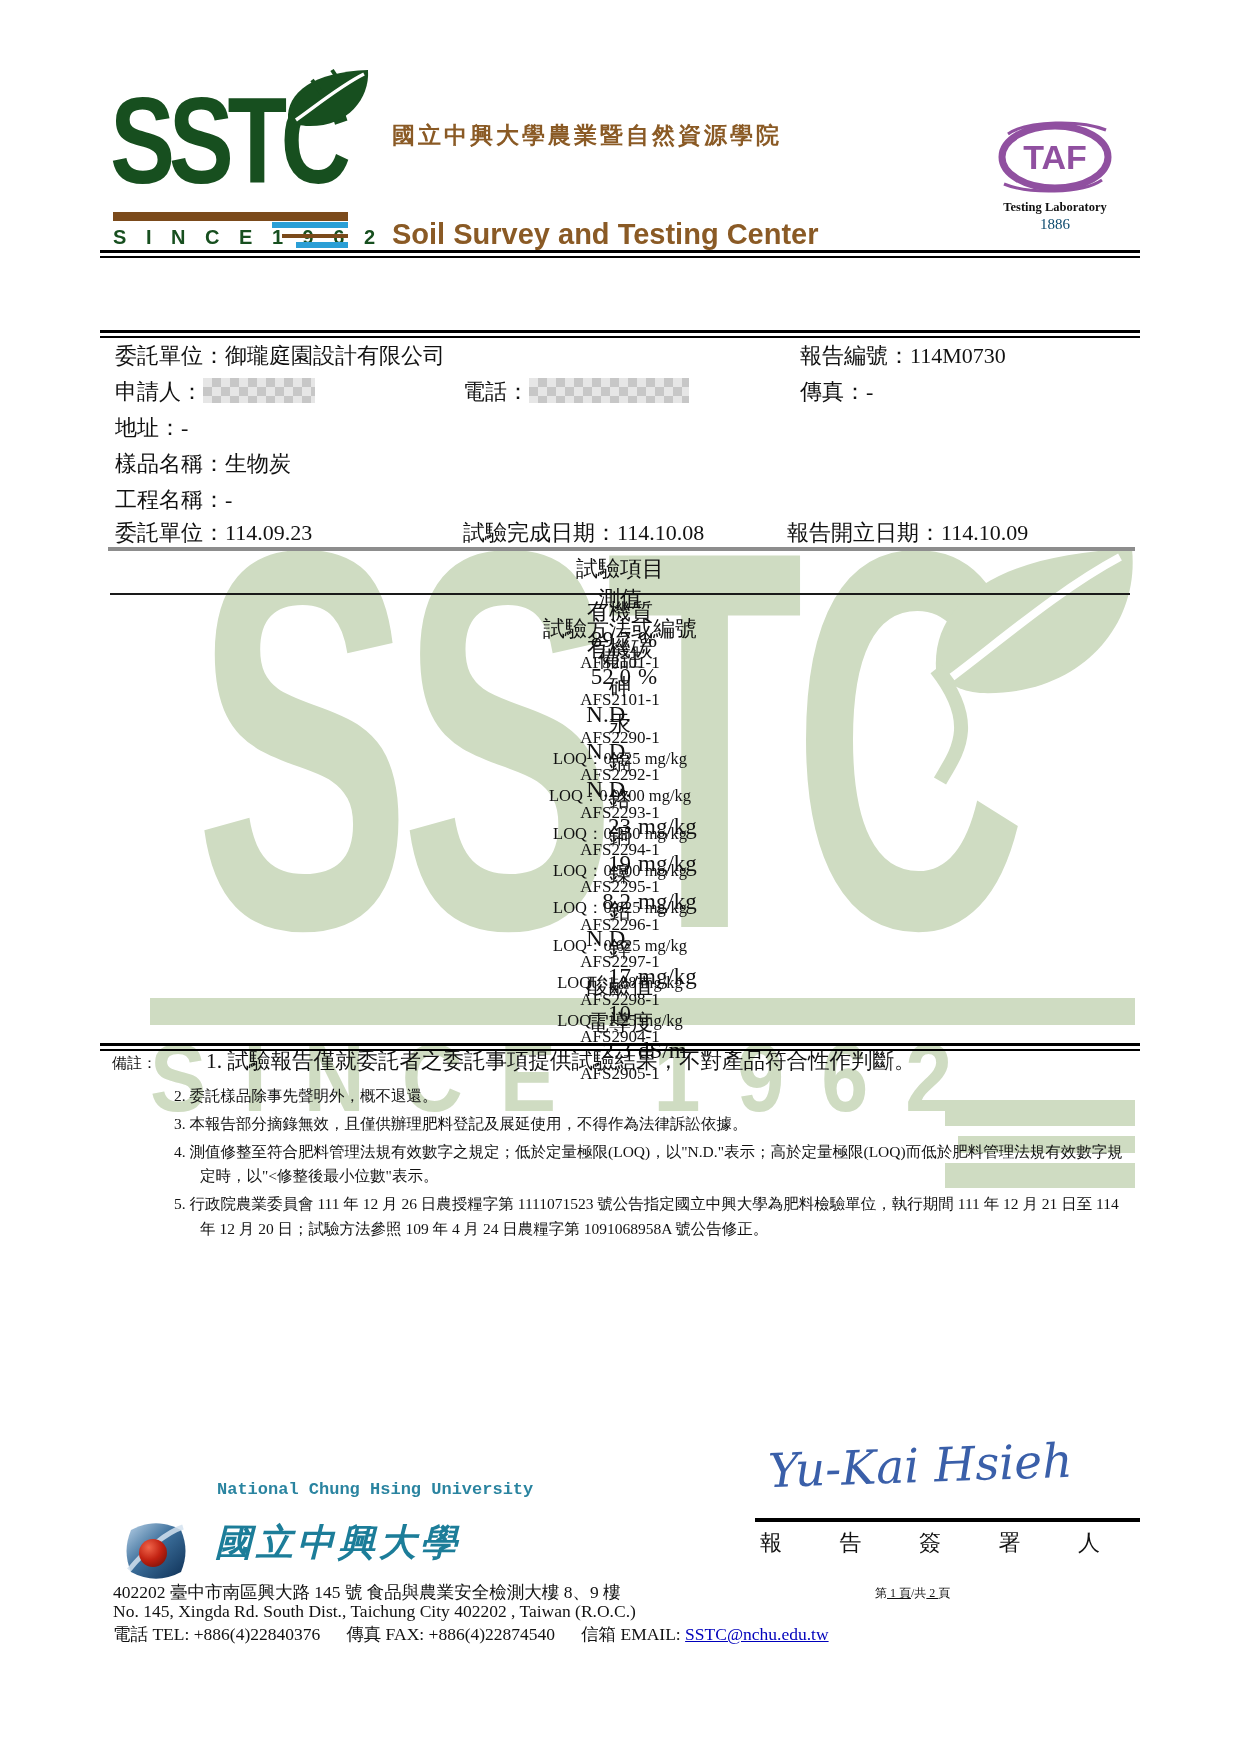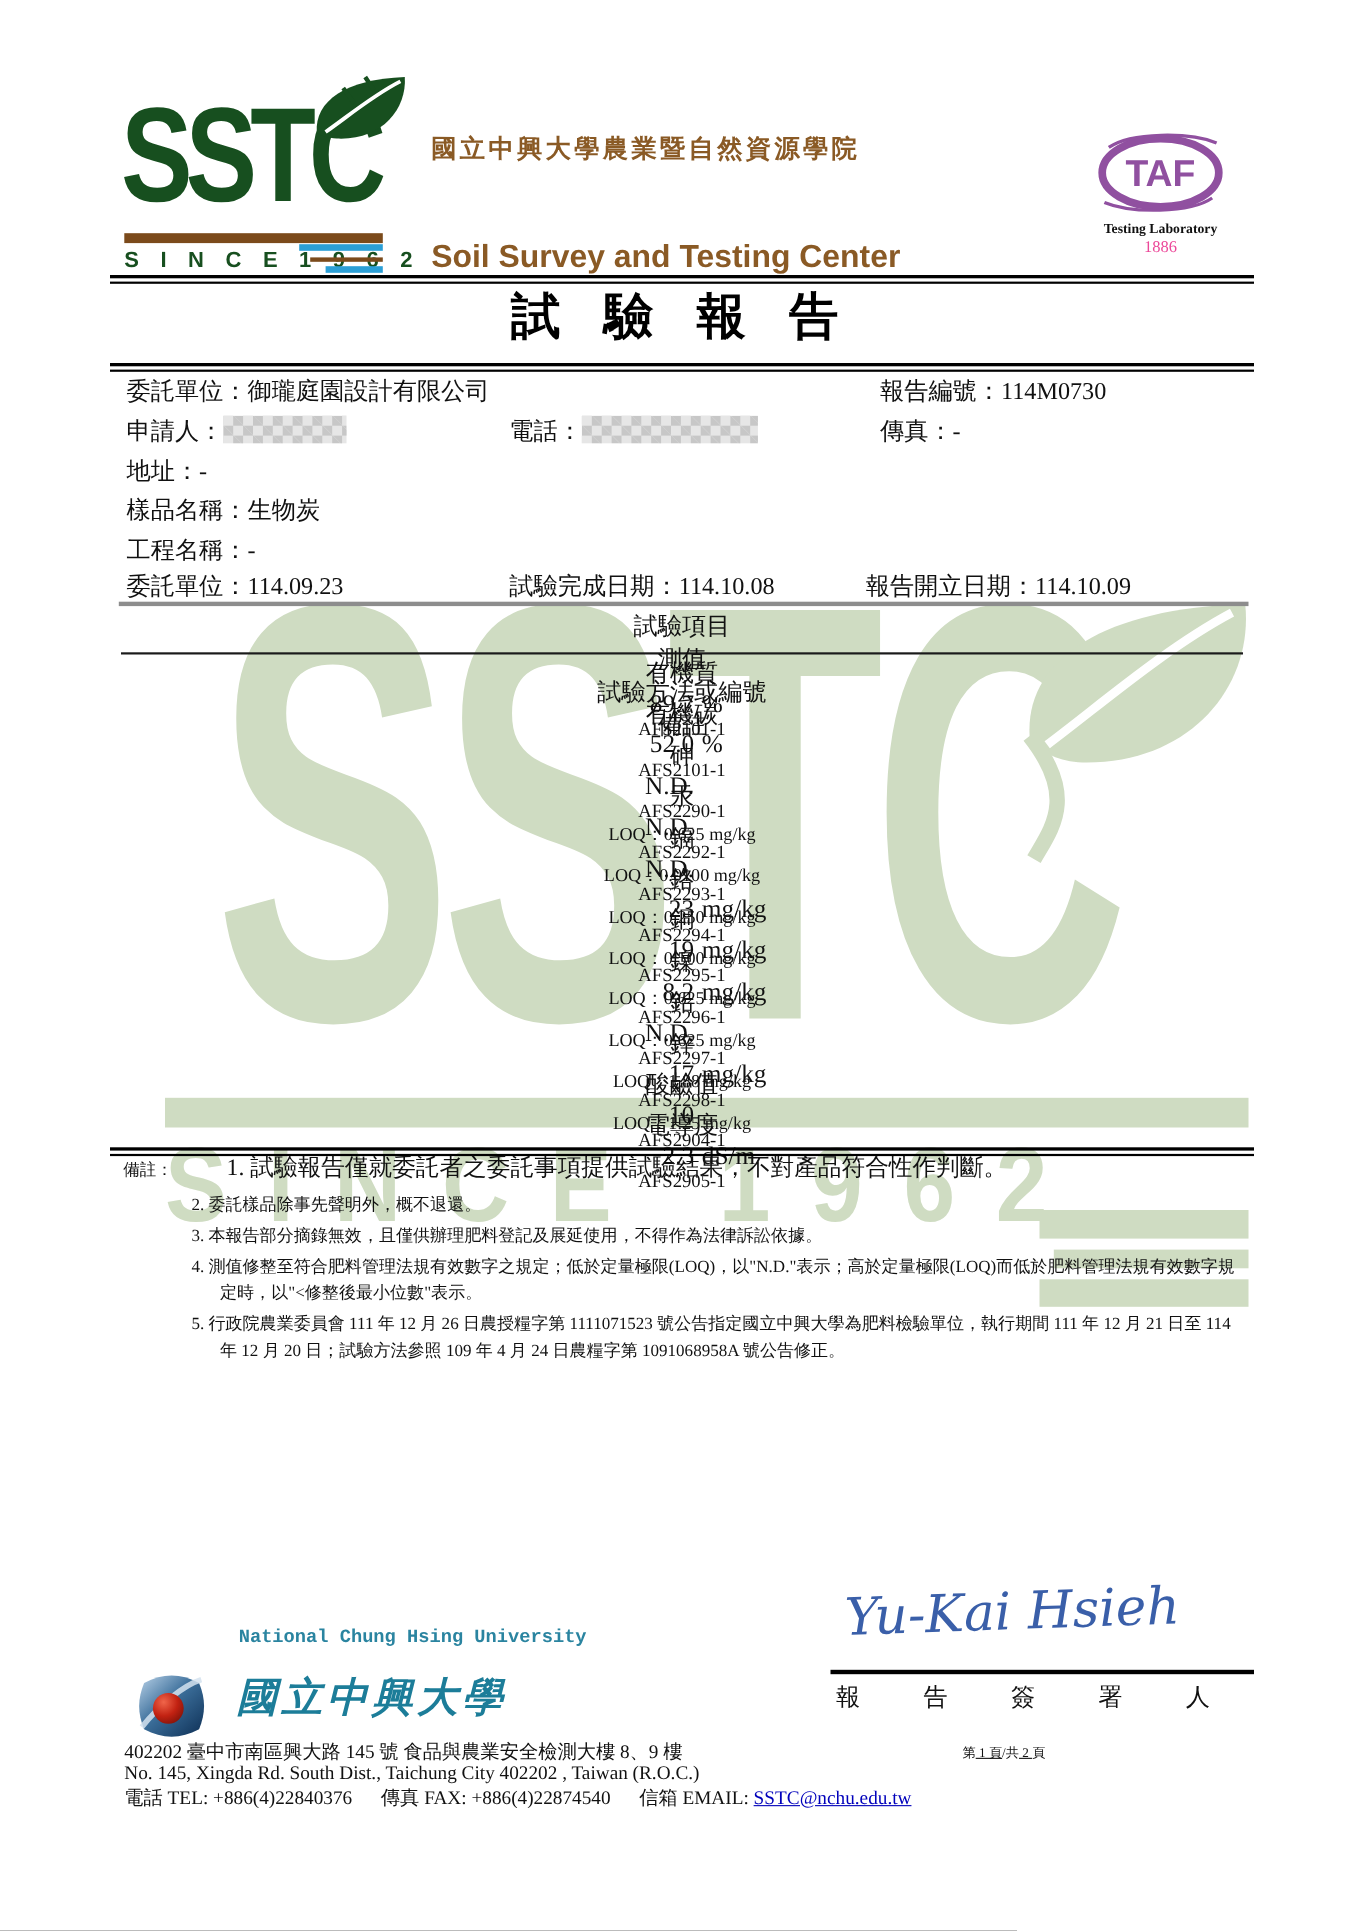--- a/index.html
+++ b/index.html
@@ -28,21 +28,21 @@
               font-size:20px;color:#174f1f;letter-spacing:7px;white-space:nowrap;}
   .st1{left:272px;top:222px;width:76px;height:6px;background:#2b9fd6;}
   .st2{left:282px;top:234px;width:66px;height:4px;background:#7b4a1b;}
   .st3{left:296px;top:242px;width:52px;height:6px;background:#2b9fd6;}
   .org1{left:392px;top:120px;font-size:23px;color:#8a5a25;letter-spacing:3px;font-weight:bold;white-space:nowrap;}
   .org2{left:392px;top:156px;font-size:39px;color:#8a5a25;letter-spacing:12px;font-weight:bold;white-space:nowrap;}
   .org3{left:392px;top:218px;font-family:"Liberation Sans","DejaVu Sans",sans-serif;font-size:29px;
         color:#8a5a25;font-weight:bold;white-space:nowrap;}
   .taf{left:990px;top:118px;width:130px;text-align:center;}
   .taf-sub{font-size:12.5px;font-weight:bold;line-height:1.25;color:#111;}
-  .taf-year{font-size:15px;color:#ec4899;}
+  .taf-year{font-size:15px;color:#0c4a6e;}
 
   
   .dbl-rule{left:100px;width:1040px;height:3px;border-top:3.5px solid #000;border-bottom:2px solid #000;}
   .report-title{left:0;top:258px;width:1241px;text-align:center;font-size:45px;font-weight:bold;
                 letter-spacing:14px;color:#000;white-space:nowrap;}
 
   
   .info-line{position:absolute;font-size:22px;white-space:nowrap;}
   .redacted{display:inline-block;height:25px;vertical-align:-4px;
             background-image:linear-gradient(45deg,#c7c7c7 25%,transparent 25%,transparent 75%,#c7c7c7 75%),
@@ -132,21 +132,20 @@
         <ellipse cx="65" cy="39" rx="53" ry="31" fill="none" stroke="#9050a0" stroke-width="7"></ellipse>
         <path d="M18,16 C38,2 92,2 116,12" fill="none" stroke="#9050a0" stroke-width="3"></path>
         <path d="M112,62 C92,76 38,76 14,66" fill="none" stroke="#9050a0" stroke-width="3"></path>
         <text x="65" y="51" text-anchor="middle" font-family="Liberation Sans, sans-serif" font-size="34" font-weight="bold" fill="#9050a0">TAF</text>
       </svg>
       <div class="taf-sub">Testing Laboratory</div>
       <div class="taf-year">1886</div>
     </div>
 
     <div class="abs dbl-rule" style="top:250px"></div>
-    <div class="abs report-title">試 驗 報 告</div>
     <div class="abs dbl-rule" style="top:330px"></div>
 
     <div class="info-line" style="left:115px;top:341px"><span>委託單位：</span><span>御瓏庭園設計有限公司</span></div>
     <div class="info-line" style="left:800px;top:341px"><span>報告編號：</span><span>114M0730</span></div>
 
     <div class="info-line" style="left:115px;top:377px"><span>申請人：</span><span class="redacted" style="width:112px"></span></div>
     <div class="info-line" style="left:463px;top:377px"><span>電話：</span><span class="redacted" style="width:160px"></span></div>
     <div class="info-line" style="left:800px;top:377px"><span>傳真：</span><span>-</span></div>
 
     <div class="info-line" style="left:115px;top:413px"><span>地址：</span><span>-</span></div>

